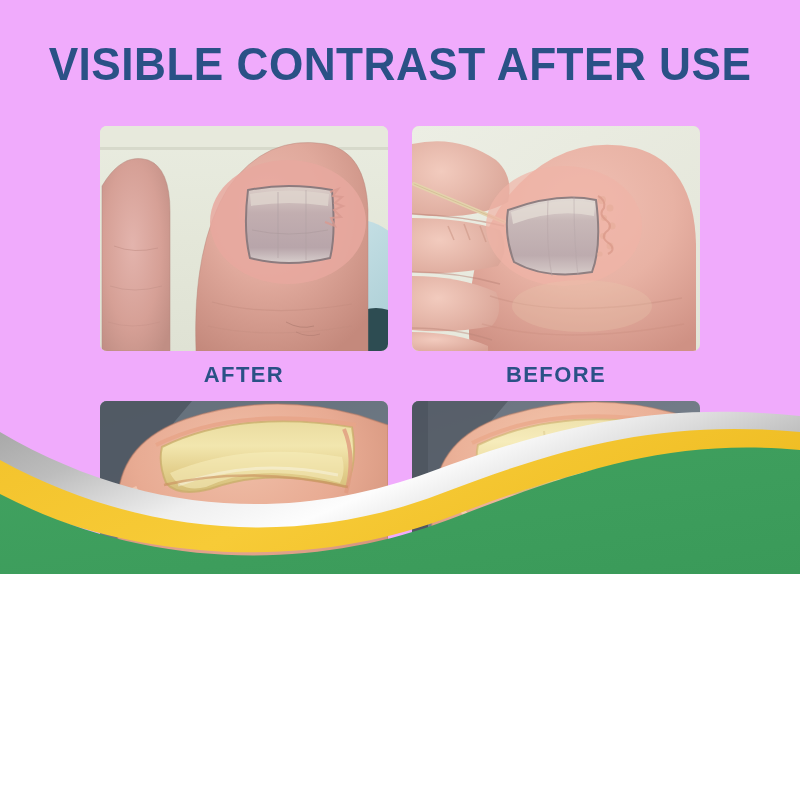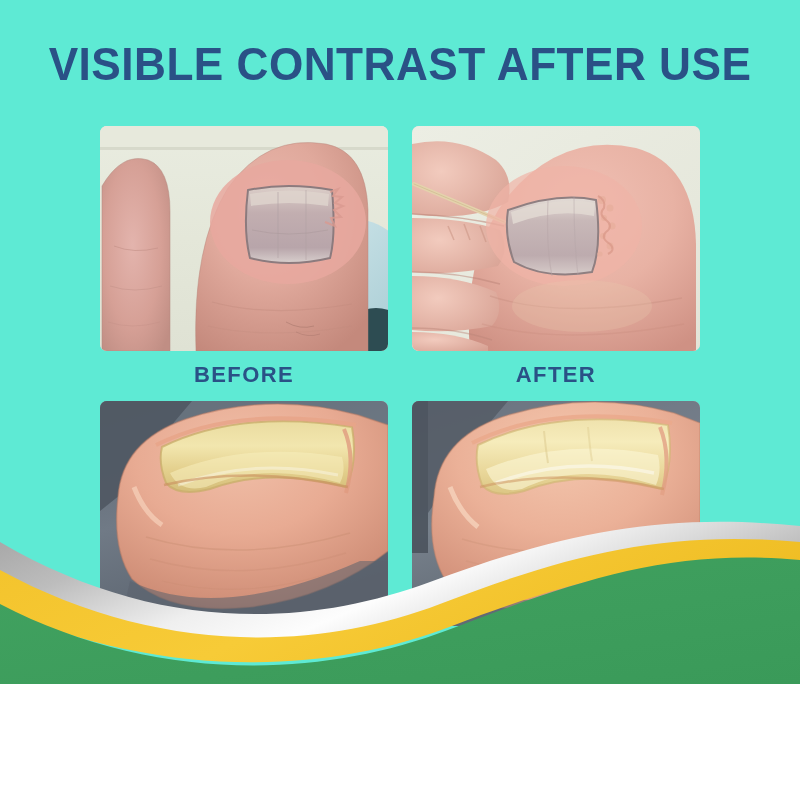--- a/index.html
+++ b/index.html
@@ -13,22 +13,22 @@
     height: 800px;
     overflow: hidden;
     font-family: "Liberation Sans", sans-serif;
     position: relative;
   }
 
   #poster {
     position: absolute;
     inset: 0;
     width: 800px;
-    height: 684px;
-    background: #5eead4;
+    height: 574px;
+    background: #f0abfc;
     overflow: hidden;
   }
 
   
   .headline {
     position: absolute;
     left: 0;
     top: 38px;
     width: 800px;
     text-align: center;
@@ -244,22 +244,22 @@
 
             <path d="M78 170 Q150 194 270 172" stroke="#c4897a" stroke-width="1.4" fill="none" opacity="0.35"></path>
             <path d="M70 198 Q150 220 272 198" stroke="#c4897a" stroke-width="1.4" fill="none" opacity="0.28"></path>
             <ellipse cx="170" cy="180" rx="70" ry="26" fill="#e9c7ab" opacity="0.3"></ellipse>
           </svg>
         </div>
       </div>
     </div>
 
     <div class="captions">
+      <div class="caption">AFTER</div>
       <div class="caption">BEFORE</div>
-      <div class="caption">AFTER</div>
     </div>
 
     <div class="row">
 
       <div class="cell">
         <div class="photo">
           <svg viewBox="0 0 288 225" preserveAspectRatio="none" role="img">
             <defs>
               <linearGradient id="bgBL" x1="0" y1="0" x2="0.4" y2="1">
                 <stop offset="0" stop-color="#5d6570"></stop>

